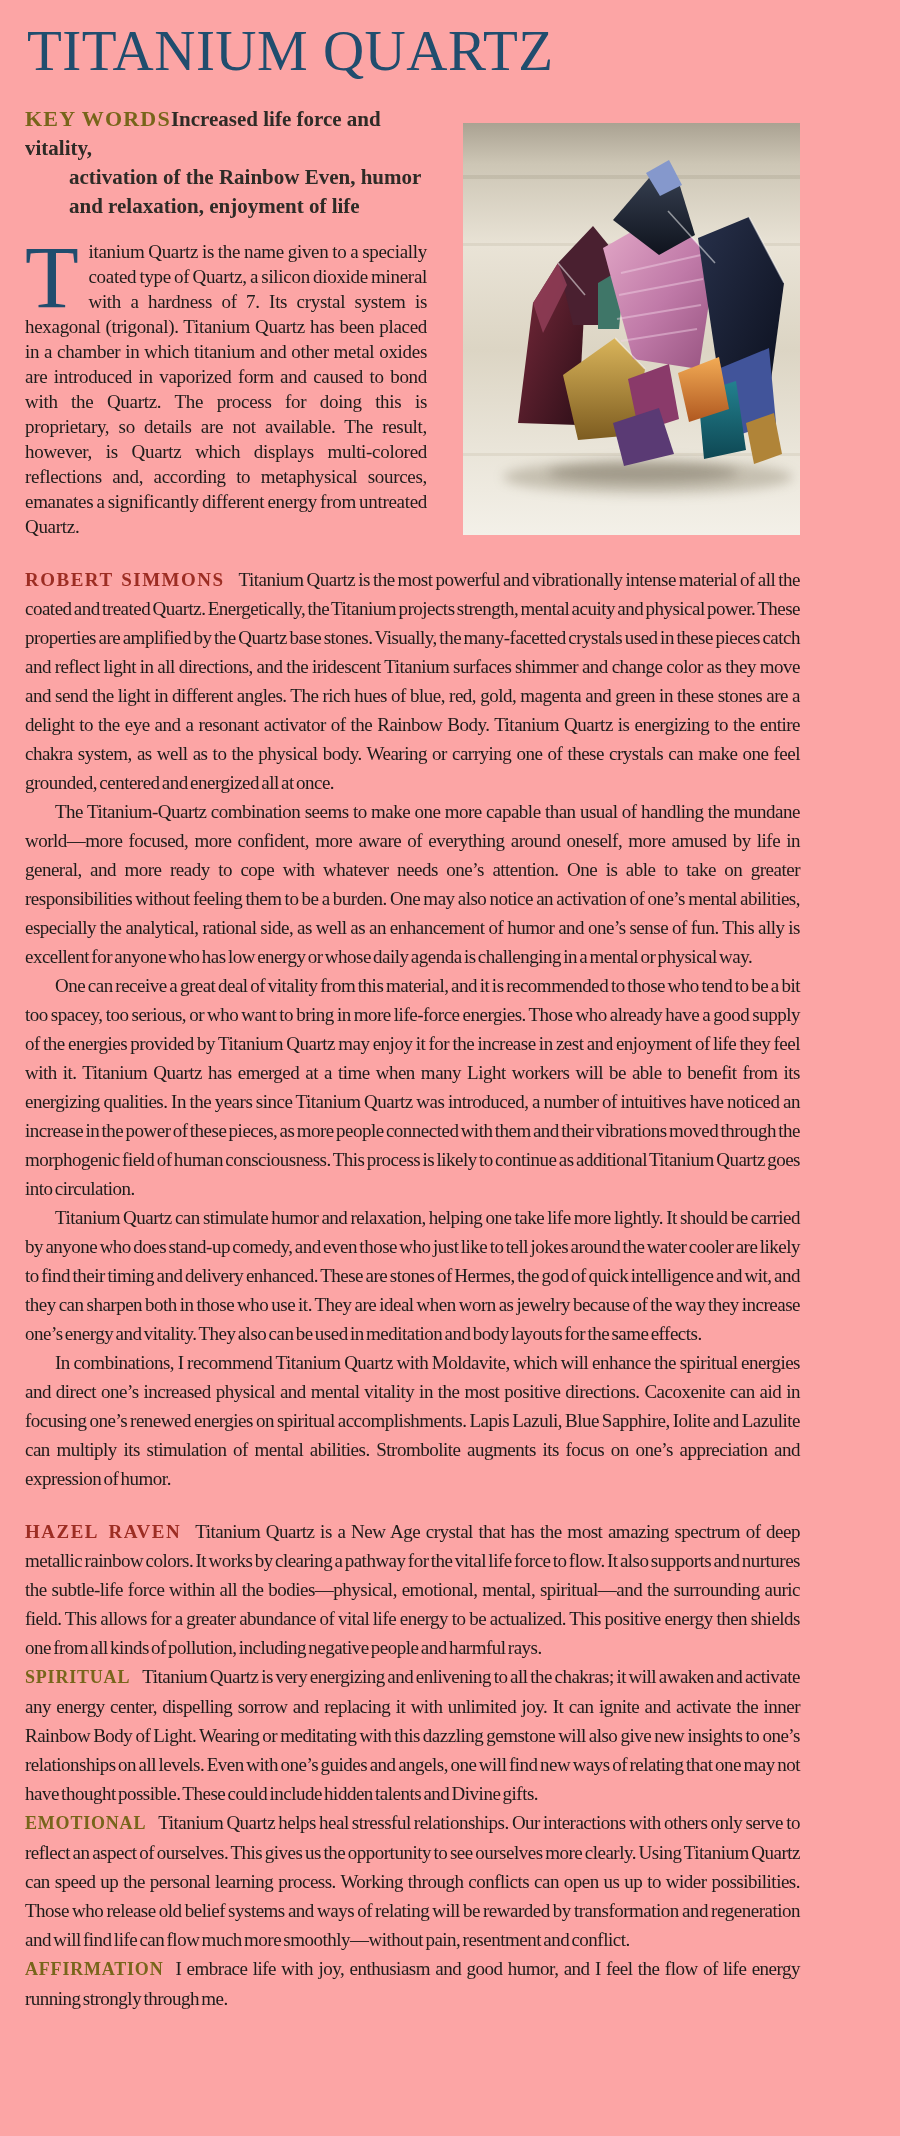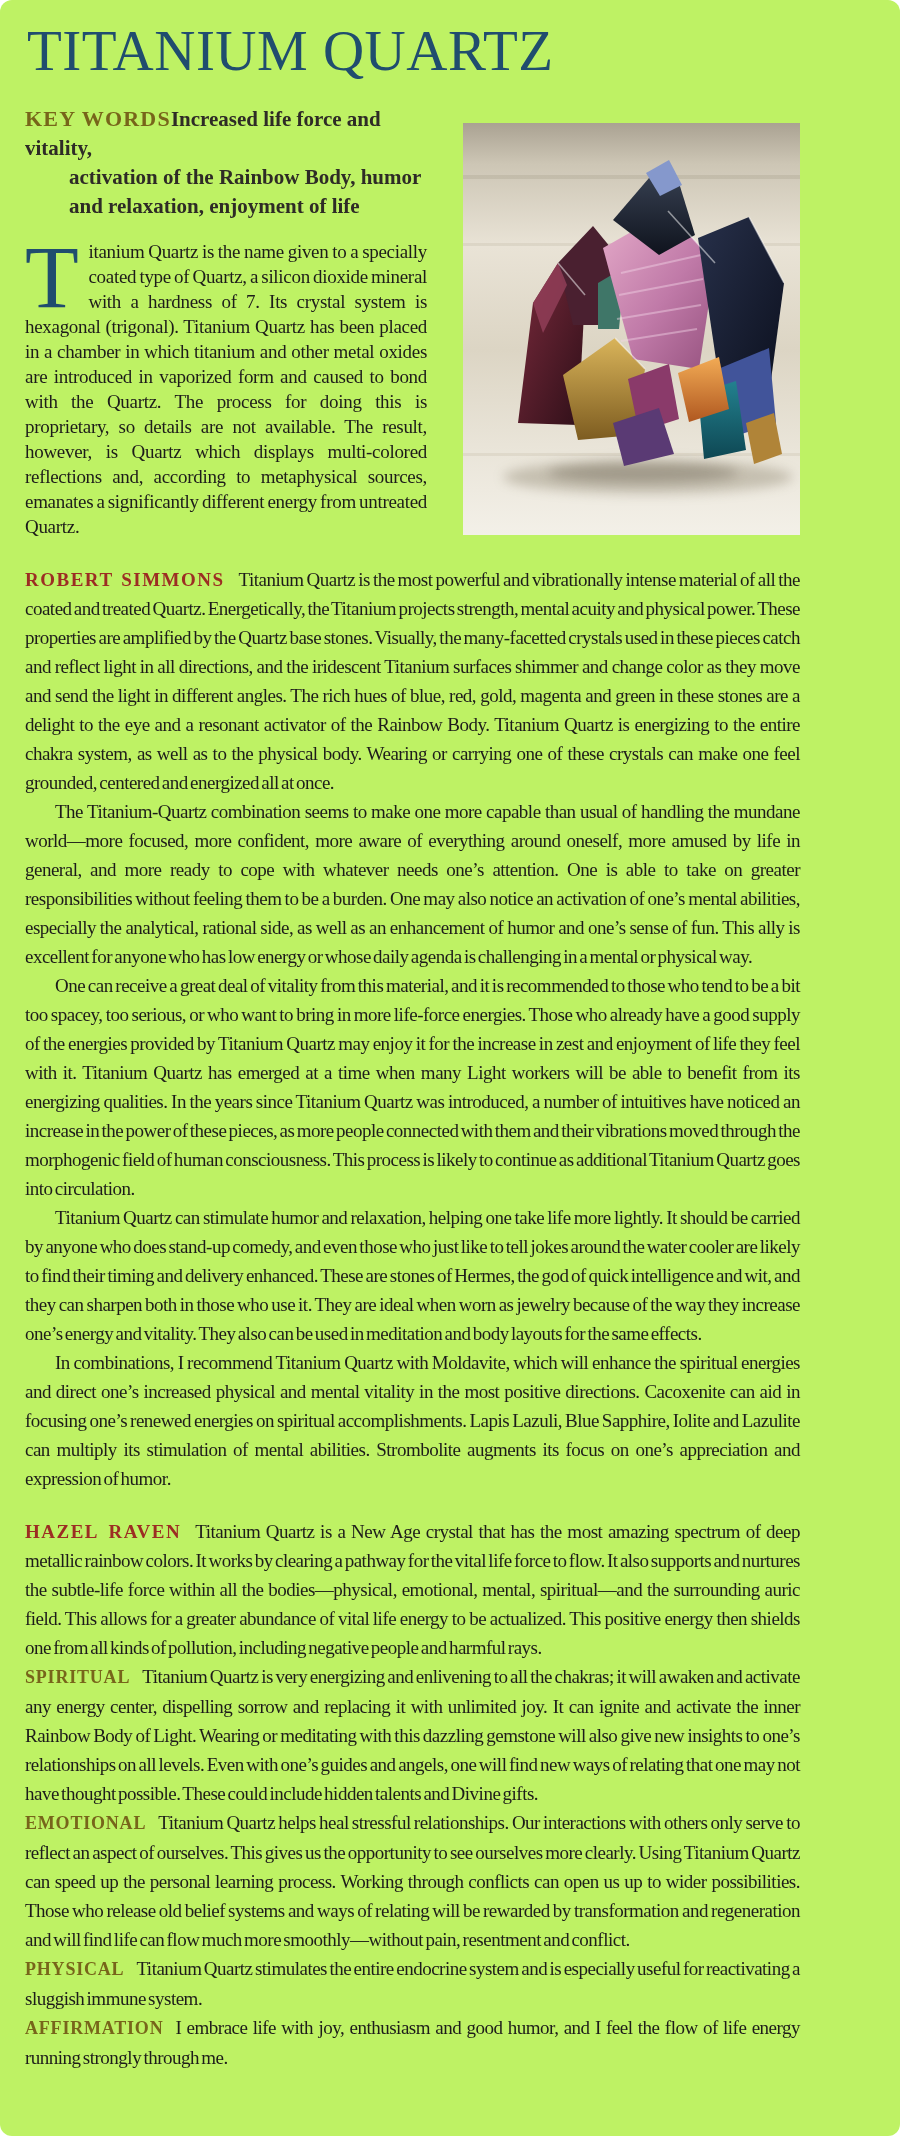--- a/index.html
+++ b/index.html
@@ -1,25 +1,24 @@
 <!DOCTYPE html>
 <html><head>
 <meta charset="utf-8">
 <style>
   html,body{margin:0;padding:0;background:#ffffff;}
   .page{
     position:relative;
     width:900px;height:2136px;
-    background:#bef264;
+    background:#fca5a5;
     box-sizing:border-box;
     padding:20px 100px 4px 25px;
     overflow:hidden;
     font-family:"Liberation Serif", serif;
     color:#1d1c1a;
-    border-radius:12px;
   }
   h1.title{
     margin:0 0 16px 2px;
     font-weight:400;
     font-size:57px;
     line-height:1.08;
     letter-spacing:0.5px;
     color:#204d6e;
     font-family:"Liberation Serif", serif;
   }
@@ -183,21 +182,21 @@
         <polyline points="95,140 122,172"></polyline>
         <polyline points="205,88 252,140"></polyline>
         <polyline points="286,94 321,160"></polyline>
         <polyline points="152,215 182,246"></polyline>
       </g>
     </svg>
   </div>
 
   <div class="kw-block">
     <span class="gold-label">KEY WORDS</span><span>Increased life force and vitality,</span>
-    <span class="kw-wrap">activation of the Rainbow Body, humor</span>
+    <span class="kw-wrap">activation of the Rainbow Even, humor</span>
     <span class="kw-wrap">and relaxation, enjoyment of life</span>
   </div>
 
 
 
   <p class="intro-para">
     <span class="drop-cap">T</span><span>itanium Quartz is the name given to a specially coated type of Quartz, a silicon dioxide mineral with a hardness of 7. Its crystal system is hexagonal (trigonal). Titanium Quartz has been placed in a chamber in which titanium and other metal oxides are introduced in vaporized form and caused to bond with the Quartz. The process for doing this is proprietary, so details are not available. The result, however, is Quartz which displays multi-colored reflections and, according to metaphysical sources, emanates a significantly different energy from untreated Quartz.</span>
   </p>
 
   <p class="body-para rs-first">
@@ -220,19 +219,16 @@
     <span class="author-label">HAZEL RAVEN</span><span>Titanium Quartz is a New Age crystal that has the most amazing spectrum of deep metallic rainbow colors. It works by clearing a pathway for the vital life force to flow. It also supports and nurtures the subtle-life force within all the bodies—physical, emotional, mental, spiritual—and the surrounding auric field. This allows for a greater abundance of vital life energy to be actualized. This positive energy then shields one from all kinds of pollution, including negative people and harmful rays.</span>
   </p>
 
   <p class="body-para">
     <span class="sec-label">SPIRITUAL</span><span>Titanium Quartz is very energizing and enlivening to all the chakras; it will awaken and activate any energy center, dispelling sorrow and replacing it with unlimited joy. It can ignite and activate the inner Rainbow Body of Light. Wearing or meditating with this dazzling gemstone will also give new insights to one’s relationships on all levels. Even with one’s guides and angels, one will find new ways of relating that one may not have thought possible. These could include hidden talents and Divine gifts.</span>
   </p>
   <p class="body-para">
     <span class="sec-label">EMOTIONAL</span><span>Titanium Quartz helps heal stressful relationships. Our interactions with others only serve to reflect an aspect of ourselves. This gives us the opportunity to see ourselves more clearly. Using Titanium Quartz can speed up the personal learning process. Working through conflicts can open us up to wider possibilities. Those who release old belief systems and ways of relating will be rewarded by transformation and regeneration and will find life can flow much more smoothly—without pain, resentment and conflict.</span>
   </p>
   <p class="body-para">
-    <span class="sec-label">PHYSICAL</span><span>Titanium Quartz stimulates the entire endocrine system and is especially useful for reactivating a sluggish immune system.</span>
-  </p>
-  <p class="body-para">
     <span class="sec-label">AFFIRMATION</span><span>I embrace life with joy, enthusiasm and good humor, and I feel the flow of life energy running strongly through me.</span>
   </p>
 
 </div>
 
 </body></html>

